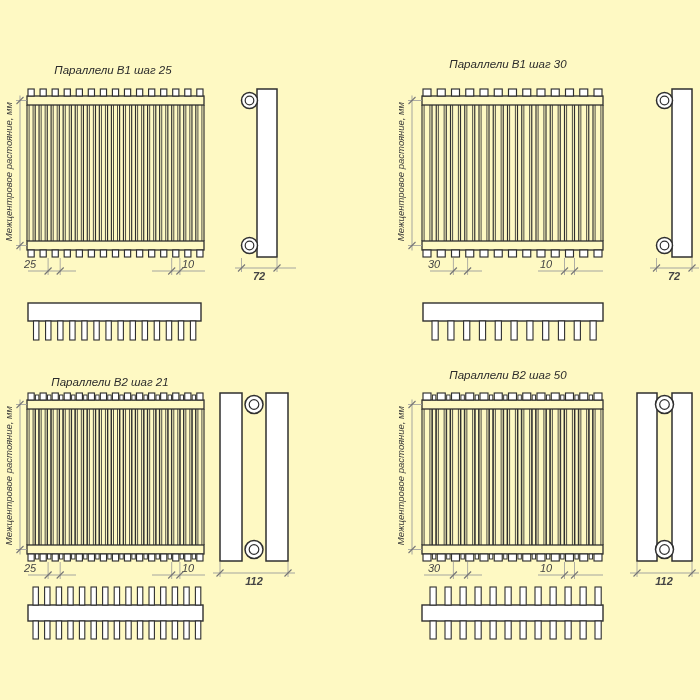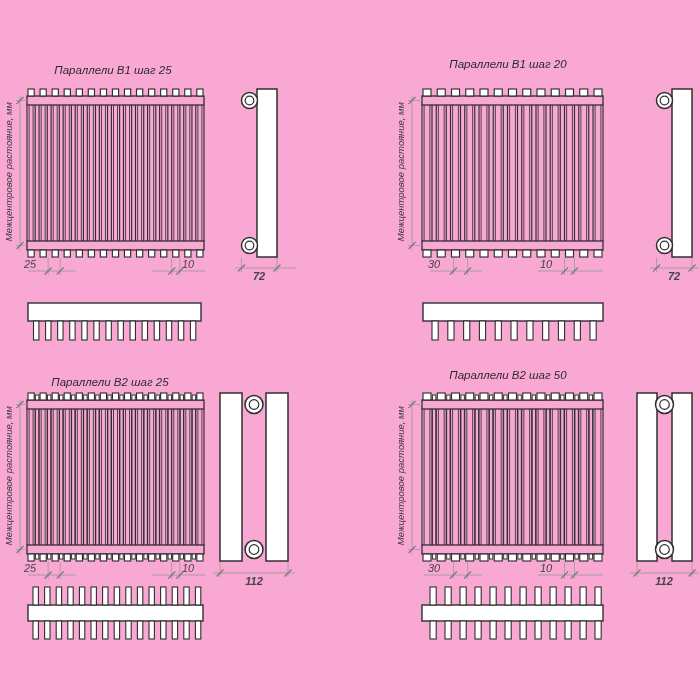--- a/index.html
+++ b/index.html
@@ -1,16 +1,16 @@
 <!DOCTYPE html>
 <html><head>
 <meta charset="utf-8">
 <style>
   html,body{margin:0;padding:0;background:#ffffff;}
-  #canvas{position:relative;width:700px;height:700px;background:#f9a8d4;overflow:hidden;
+  #canvas{position:relative;width:700px;height:700px;background:#fef9c3;overflow:hidden;
           font-family:"Liberation Sans",sans-serif;}
   #drawing{position:absolute;left:0;top:0;}
   .txt{position:absolute;white-space:nowrap;line-height:13px;height:13px;}
   .t-title{font:italic 11.5px "Liberation Sans",sans-serif;color:#2b2b2b;text-align:center;}
   .t-dim{font:italic 11px "Liberation Sans",sans-serif;color:#454545;}
   .t-axis{font:italic 9.5px "Liberation Sans",sans-serif;color:#3a3a3a;text-align:center;
           width:160px;transform:rotate(-90deg);}
   .al-r{} .al-l{text-align:left;} .al-c{text-align:center;font-weight:bold;}
 </style>
 </head>
@@ -655,29 +655,29 @@
 
   <div>
     <div class="txt t-title" style="left:33px;top:64px;width:160px;">Параллели В1 шаг 25</div>
     <div class="txt t-axis" style="left:-71.5px;top:165px;">Межцентровое растояние, мм</div>
     <div class="txt t-dim al-r" style="left:24px;top:258px;width:23px;">25</div>
     <div class="txt t-dim al-l" style="left:182px;top:258px;width:20px;">10</div>
     <div class="txt t-dim al-c" style="left:247px;top:270px;width:24px;">72</div>
   </div>
 
   <div>
-    <div class="txt t-title" style="left:428px;top:58px;width:160px;">Параллели В1 шаг 20</div>
+    <div class="txt t-title" style="left:428px;top:58px;width:160px;">Параллели В1 шаг 30</div>
     <div class="txt t-axis" style="left:321px;top:165px;">Межцентровое растояние, мм</div>
     <div class="txt t-dim al-r" style="left:428px;top:258px;width:23px;">30</div>
     <div class="txt t-dim al-r" style="left:540px;top:258px;width:20px;">10</div>
     <div class="txt t-dim al-c" style="left:662px;top:270px;width:24px;">72</div>
   </div>
 
   <div>
-    <div class="txt t-title" style="left:30px;top:376px;width:160px;">Параллели В2 шаг 25</div>
+    <div class="txt t-title" style="left:30px;top:376px;width:160px;">Параллели В2 шаг 21</div>
     <div class="txt t-axis" style="left:-71.5px;top:469px;">Межцентровое растояние, мм</div>
     <div class="txt t-dim al-r" style="left:24px;top:562px;width:23px;">25</div>
     <div class="txt t-dim al-l" style="left:182px;top:562px;width:20px;">10</div>
     <div class="txt t-dim al-c" style="left:238px;top:575px;width:32px;">112</div>
   </div>
 
   <div>
     <div class="txt t-title" style="left:428px;top:369px;width:160px;">Параллели В2 шаг 50</div>
     <div class="txt t-axis" style="left:321px;top:469px;">Межцентровое растояние, мм</div>
     <div class="txt t-dim al-r" style="left:428px;top:562px;width:23px;">30</div>

